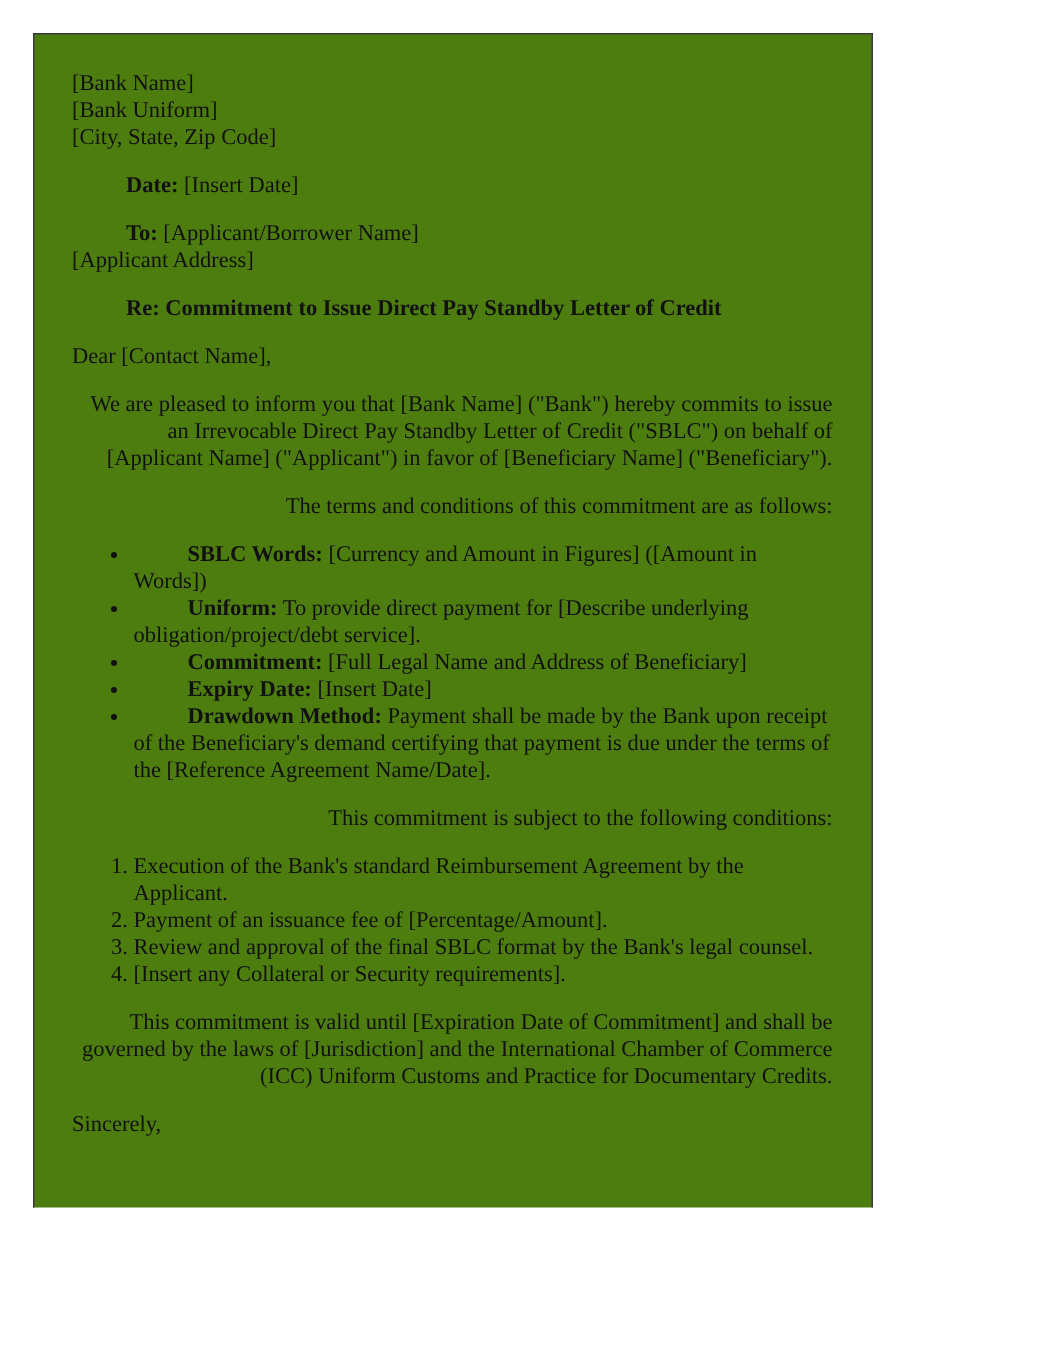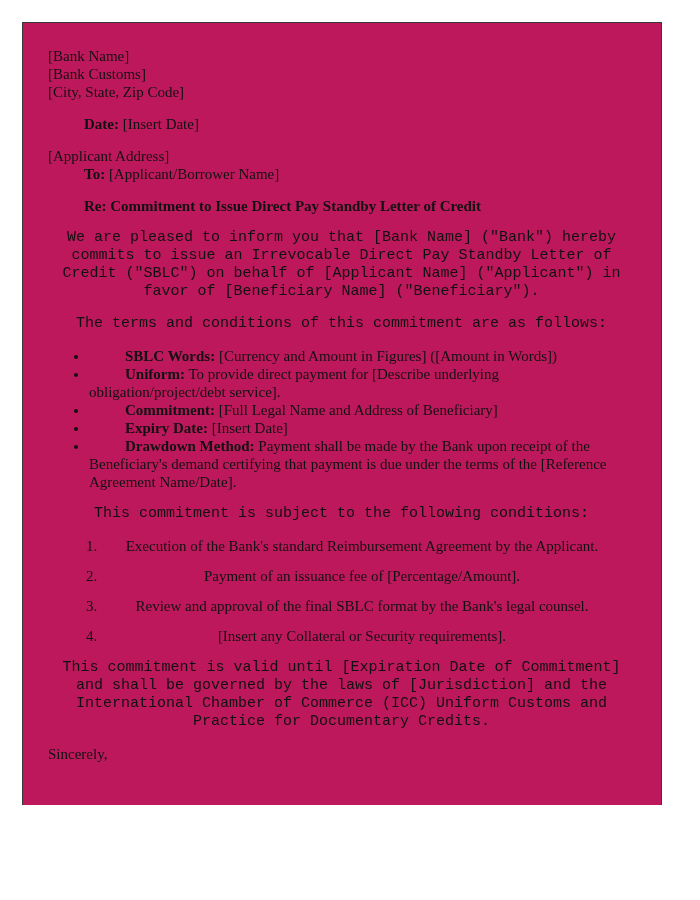--- a/index.html
+++ b/index.html
@@ -11,96 +11,97 @@
     width: 700px;
     height: 900px;
     overflow: hidden;
     font-family: "Liberation Serif", "DejaVu Serif", serif;
     color: #111111;
   }
   .page-frame {
     position: absolute;
     left: 22px;
     top: 22px;
-    width: 640px;
+    width: 560px;
     height: 783px;
     border: 1px solid #3a3a3a;
     border-bottom: none;
     box-sizing: border-box;
-    background: #be185d;
+    background: #4d7c0f;
     overflow: hidden;
   }
   .doc-body {
     padding: 24px 26px 0 25px;
     font-size: 15px;
     line-height: 18px;
   }
   .block {
     margin: 0 0 14px 0;
   }
   .addr-line {
     display: block;
   }
   .lbl {
     font-weight: bold;
     margin-left: 36px;
   }
   p.para {
     margin: 0 0 14px 0;
-    text-align: center;
-    font-family: Liberation Mono, monospace;
+    text-align: right;
   }
   ul.terms {
     margin: 0 0 14px 0;
     padding: 0 0 0 41px;
     list-style-type: disc;
   }
   ul.terms > li {
     margin: 0 0 0 0;
     padding: 0;
   }
   ol.conditions {
     margin: 0 0 14px 0;
     padding: 0 0 0 41px;
     list-style-type: decimal;
   }
   ol.conditions > li {
-    margin: 12px;
+    margin: 0;
     padding: 0;
-    text-align: center;
   }
   .sig-block {
     margin: 0;
   }
 </style>
 </head>
 <body>
 
 <div class="page-frame">
   <div class="doc-body">
 
     <div class="block">
       <span class="addr-line">[Bank Name]</span>
-      <span class="addr-line">[Bank Customs]</span>
+      <span class="addr-line">[Bank Uniform]</span>
       <span class="addr-line">[City, State, Zip Code]</span>
     </div>
 
     <div class="block">
       <span class="lbl">Date:</span><span> </span><span>[Insert Date]</span>
     </div>
 
     <div class="block">
+      <span class="addr-line"><span class="lbl">To:</span> <span>[Applicant/Borrower Name]</span></span>
       <span class="addr-line">[Applicant Address]</span>
-      <span class="addr-line"><span class="lbl">To:</span> <span>[Applicant/Borrower Name]</span></span>
     </div>
 
     <div class="block">
       <span class="lbl">Re: Commitment to Issue Direct Pay Standby Letter of Credit</span>
     </div>
 
+    <div class="block">
+      <span>Dear [Contact Name],</span>
+    </div>
 
     <p class="para">We are pleased to inform you that [Bank Name] ("Bank") hereby commits to issue an Irrevocable Direct Pay Standby Letter of Credit ("SBLC") on behalf of [Applicant Name] ("Applicant") in favor of [Beneficiary Name] ("Beneficiary").</p>
 
     <p class="para">The terms and conditions of this commitment are as follows:</p>
 
     <ul class="terms">
       <li><span class="lbl">SBLC Words:</span> <span>[Currency and Amount in Figures] ([Amount in Words])</span></li>
       <li><span class="lbl">Uniform:</span> <span>To provide direct payment for [Describe underlying obligation/project/debt service].</span></li>
       <li><span class="lbl">Commitment:</span> <span>[Full Legal Name and Address of Beneficiary]</span></li>
       <li><span class="lbl">Expiry Date:</span> <span>[Insert Date]</span></li>

